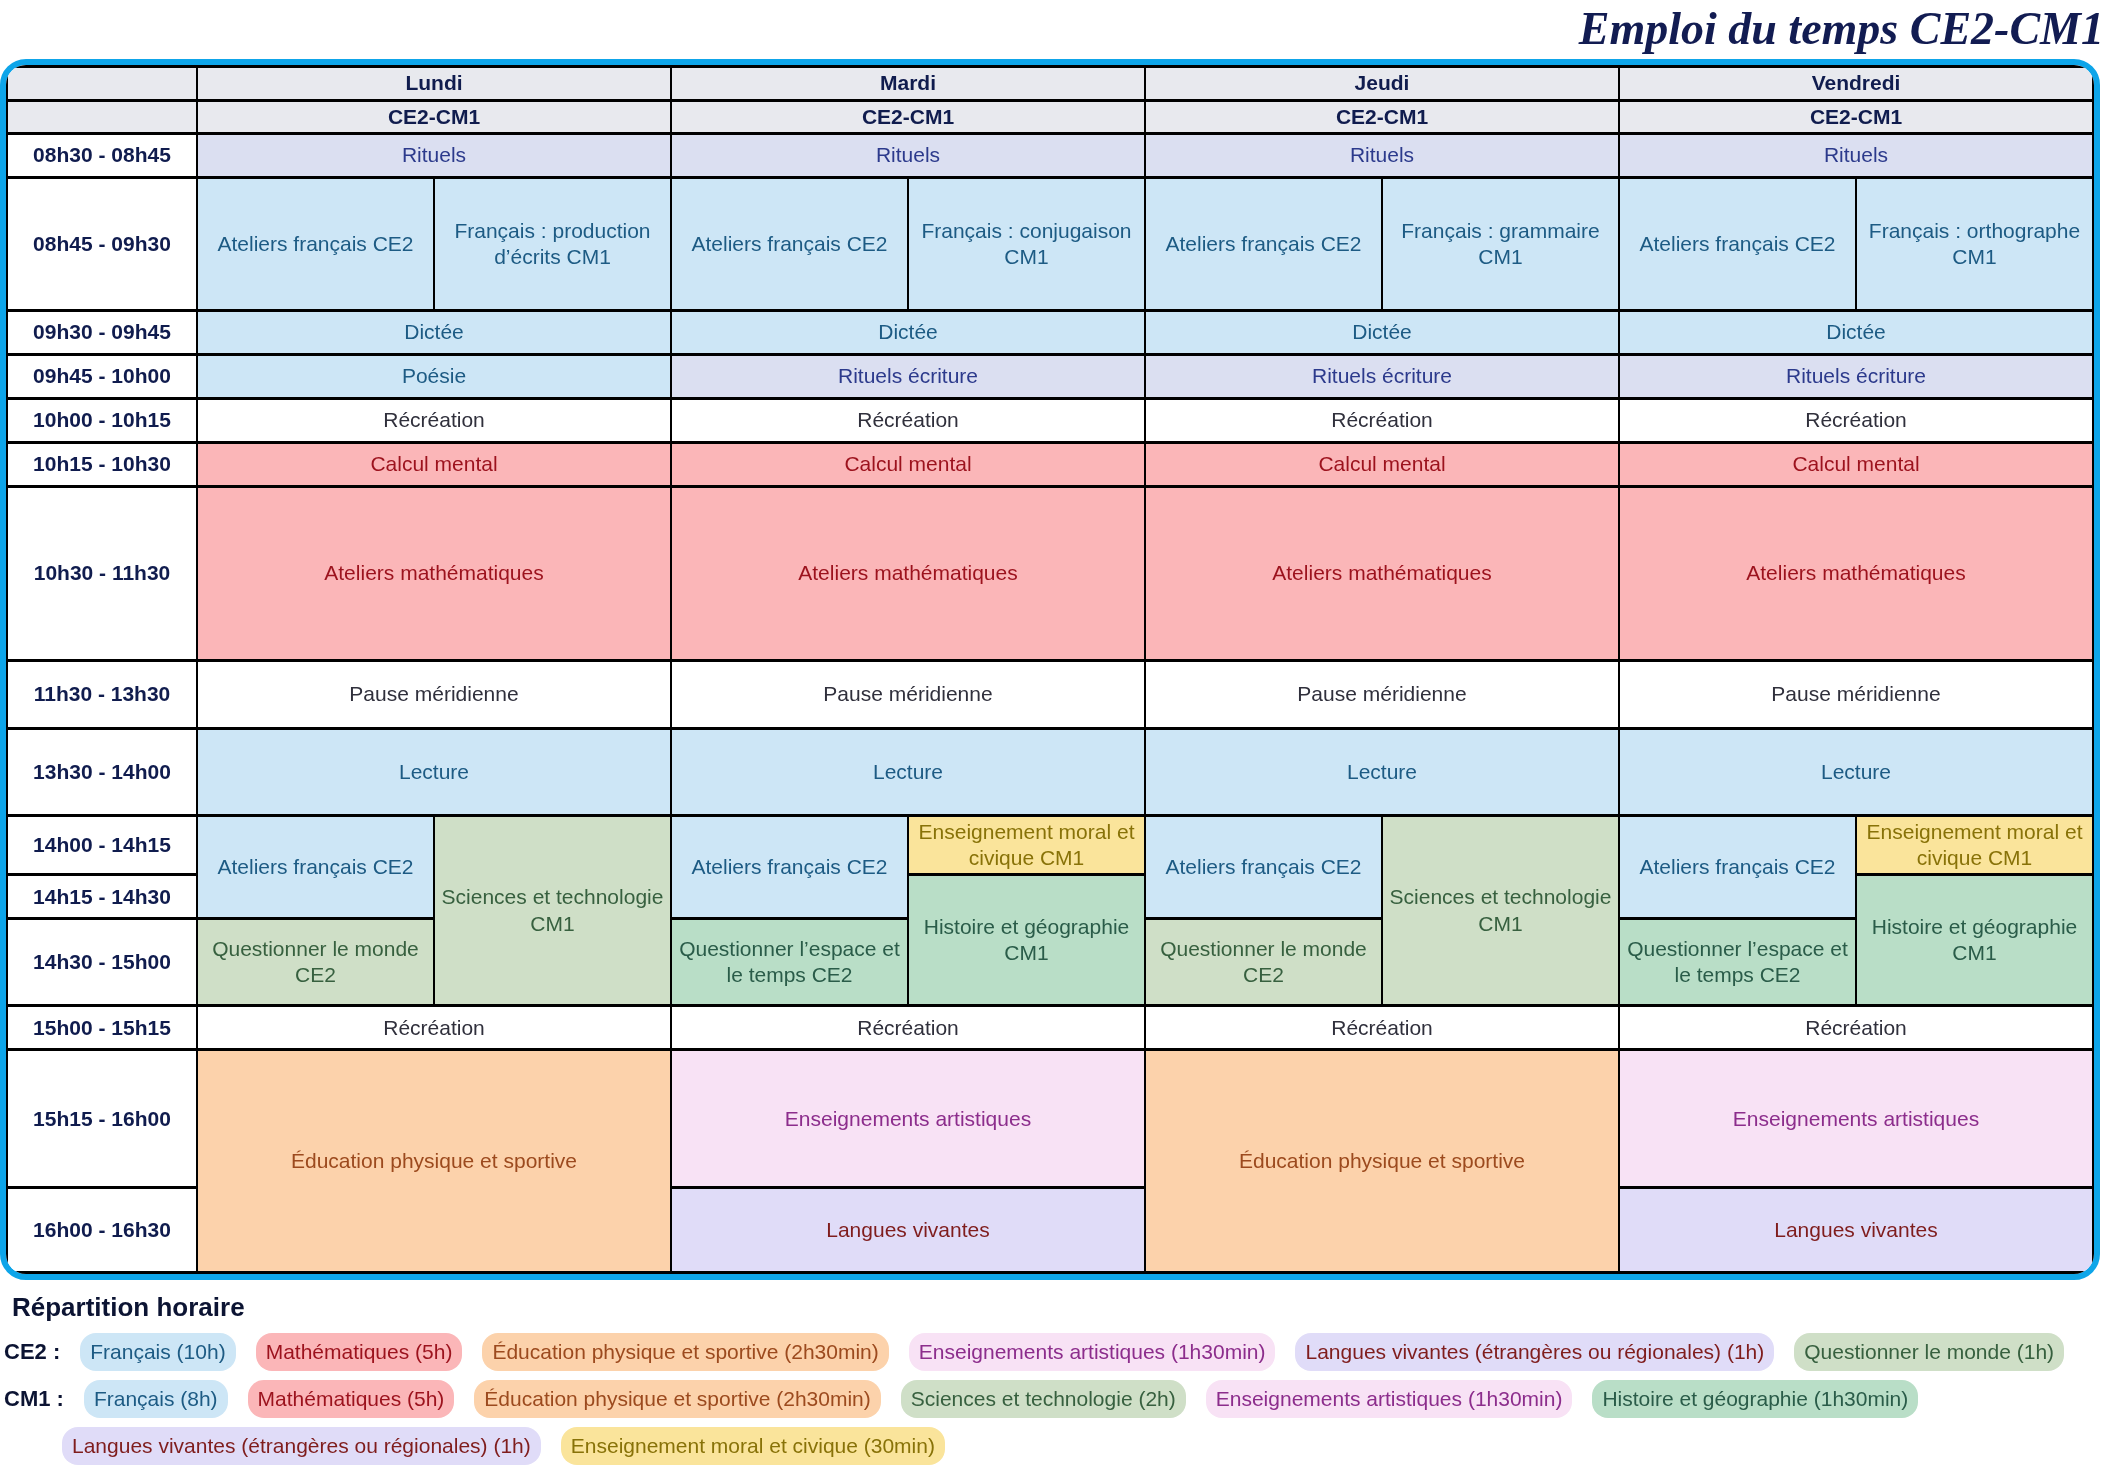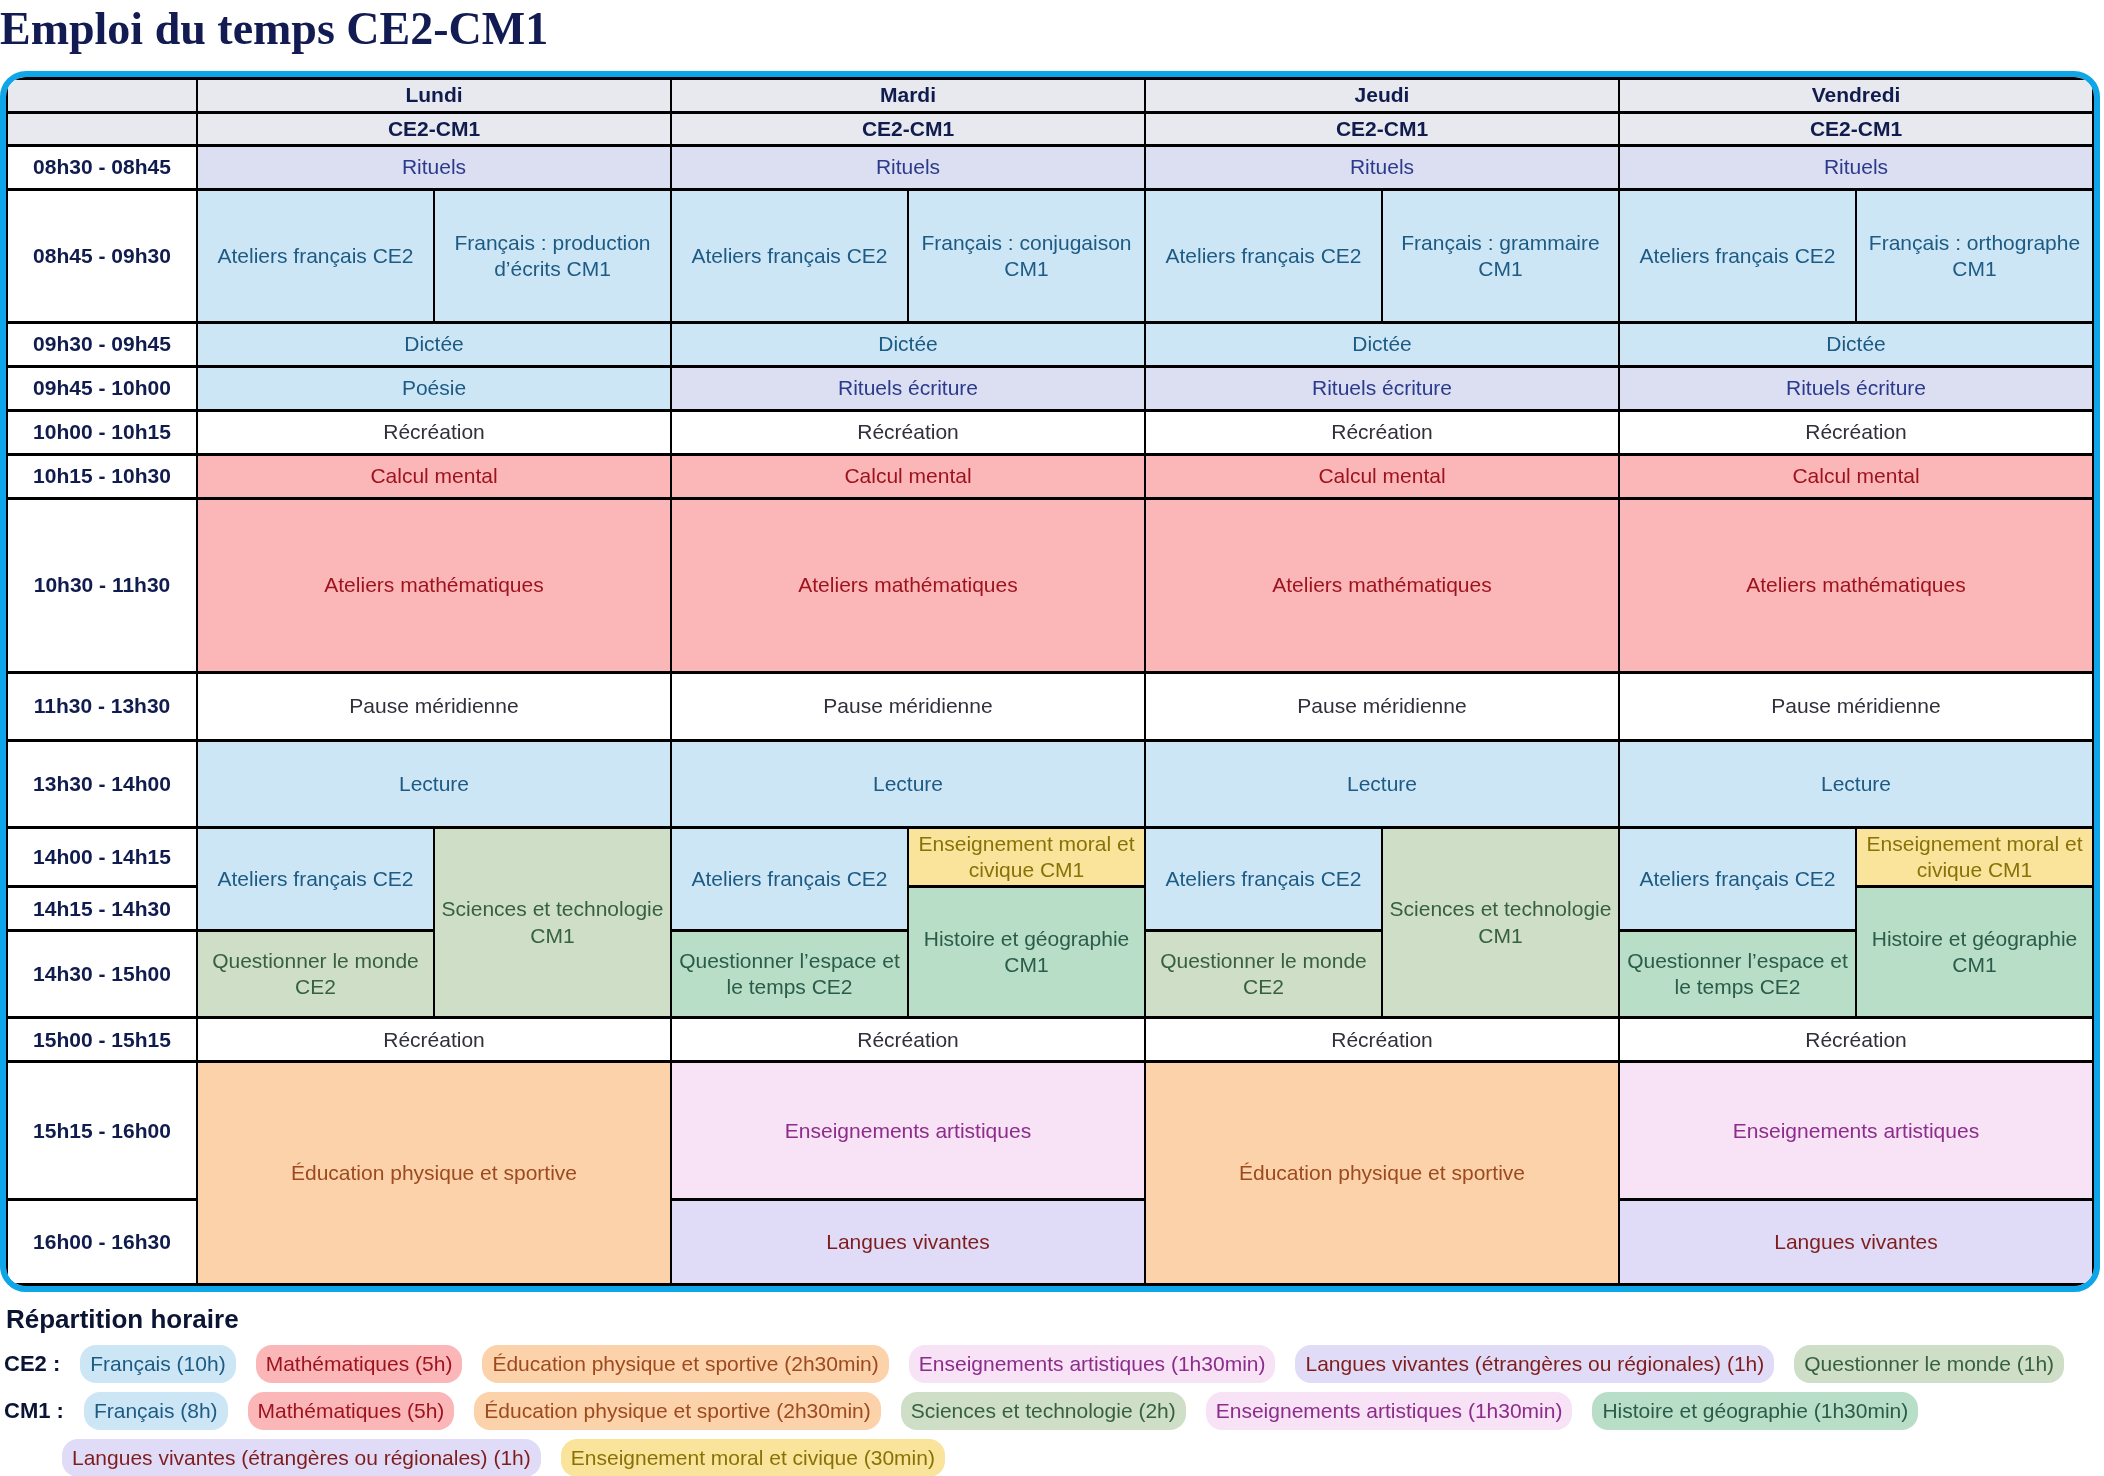--- a/index.html
+++ b/index.html
@@ -1,25 +1,26 @@
 <!DOCTYPE html>
 <html><head>
 <meta charset="utf-8">
 <style>
   html,body{margin:0;padding:0;background:#ffffff;}
   body{width:2104px;height:1476px;font-family:"Liberation Sans", sans-serif;-webkit-font-smoothing:antialiased;overflow:hidden;}
 
   .page-title{
-    text-align:left;
+    text-align:right;
     font-family:"Liberation Serif", serif;
     font-weight:bold;
     font-size:46px;
     color:#121c52;
-    margin:4px 0 16px 0;
+    margin:4px 0 4px 0;
     line-height:1.1;
+    font-style:italic;
   }
 
   .table-wrap{
     width:2100px;
     border:6px solid #0ea5e9;
     border-radius:26px;
     overflow:hidden;
     box-sizing:border-box;
   }
   table.tt{
@@ -69,21 +70,21 @@
   tr.r-pause{height:68px;}
   tr.r-lect{height:87px;}
   tr.r-1400{height:42px;}
   tr.r-1415{height:44px;}
   tr.r-1430{height:87px;}
   tr.r-1515{height:138px;}
   tr.r-1600{height:85px;}
 
   
   .legend{padding:10px 4px 0 4px;}
-  .legend-title{font-weight:bold;font-size:26px;color:#0c1433;margin:2px 0 10px 2px;}
+  .legend-title{font-weight:bold;font-size:26px;color:#0c1433;margin:2px 0 10px 8px;}
   .legend-row{display:flex;align-items:center;gap:20px;margin-bottom:9px;}
   .legend-row.indent{padding-left:58px;}
   .legend-label{font-weight:bold;font-size:22px;color:#0c1433;white-space:nowrap;}
   .pill{
     display:inline-block;
     border-radius:16px;
     padding:7px 10px;
     font-size:21px;
     white-space:nowrap;
   }

